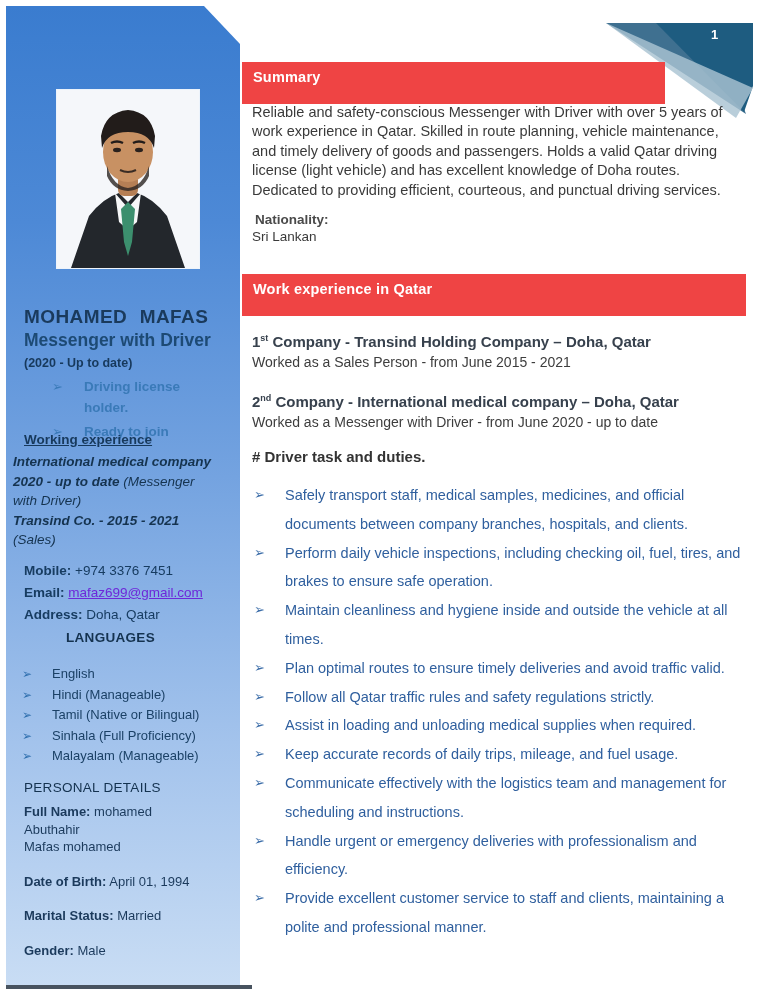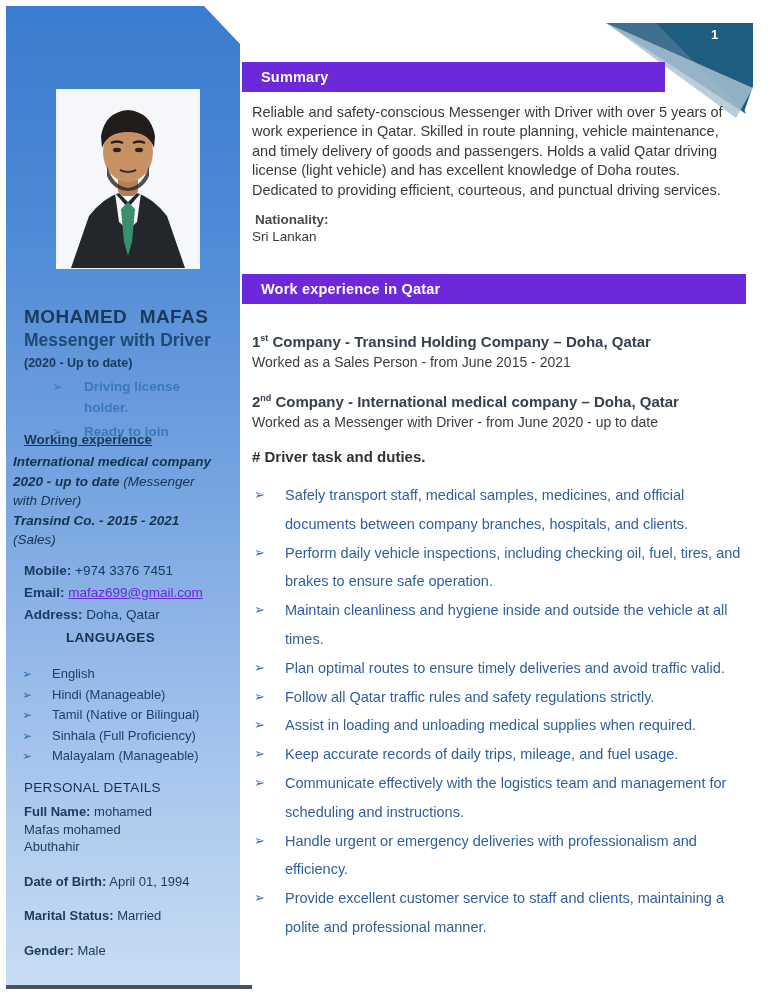--- a/index.html
+++ b/index.html
@@ -37,22 +37,22 @@
   .side-lang-head { left:66px; top:630px; font-size:13.5px; font-weight:bold; color:#14324f; letter-spacing:.3px; }
   .side-langs { left:22px; top:664px; width:210px; }
   .lang-item { position:relative; padding-left:30px; font-size:13px; line-height:20.5px; color:#1b4166; }
   .lang-item .mk { position:absolute; left:0; top:0; color:#2f6fae; font-size:12px; }
   .side-personal-head { left:24px; top:780px; font-size:13.5px; font-weight:normal; color:#14324f; letter-spacing:.3px; }
   .side-personal { left:24px; top:803px; width:205px; font-size:13px; color:#1b3a5c; }
   .p-line { line-height:17.5px; }
   .p-line b { font-weight:bold;text-align:right; }
   .p-gap { height:17px; }
   
-  .bar { position:absolute; background:#6d28d9; height:30px; color:#ffffff;
-    font-size:14.5px; font-weight:bold; line-height:30px; padding-left:19px; letter-spacing:.2px; }
+  .bar { position:absolute; background:#ef4444; height:42px; color:#ffffff;
+    font-size:14.5px; font-weight:bold; line-height:30px; padding-left:11px; letter-spacing:.2px; }
   .bar-summary { left:242px; top:62px; width:423px; }
   .bar-work { left:242px; top:274px; width:504px; }
   .summary-body { position:absolute; left:252px; top:103px; width:472px;
     font-size:14.5px; line-height:19.4px; color:#3a3a3a; }
   .nat-label { position:absolute; left:255px; top:212px; font-size:13.5px; font-weight:bold; color:#4a4a4a; }
   .nat-value { position:absolute; left:252px; top:229px; font-size:13.5px; color:#3a3a3a; }
   .work-content { position:absolute; left:252px; top:312px; width:500px; }
   .co-line { font-size:15px; font-weight:bold; color:#37414d; line-height:20px;margin-top:16px; }
   .co-line sup { font-size:9px; }
   .co-detail { font-size:14px; color:#3d3d3d; line-height:20px; }
@@ -157,23 +157,23 @@
     </div>
   </div>
 
 <div class="side-text side-personal-head">PERSONAL DETAILS</div>
 
 <div class="side-text side-personal">
   <div>
 
       <div class="p-line"><b>Full Name:</b><span> mohamed</span></div>
 
+      <div class="p-line"><b></b><span>Abuthahir</span></div>
+
       <div class="p-line"><b></b><span>Mafas mohamed</span></div>
-
-      <div class="p-line"><b></b><span>Abuthahir</span></div>
     </div>
   <div class="p-gap"></div>
   <div class="p-line"><b>Date of Birth:</b><span> April 01, 1994</span></div>
   <div class="p-gap"></div>
   <div class="p-line"><b>Marital Status:</b><span> Married</span></div>
   <div class="p-gap"></div>
   <div class="p-line"><b>Gender:</b><span> Male</span></div>
 </div>
 
 <svg class="corner-svg" width="768" height="130" viewBox="0 0 768 130">

